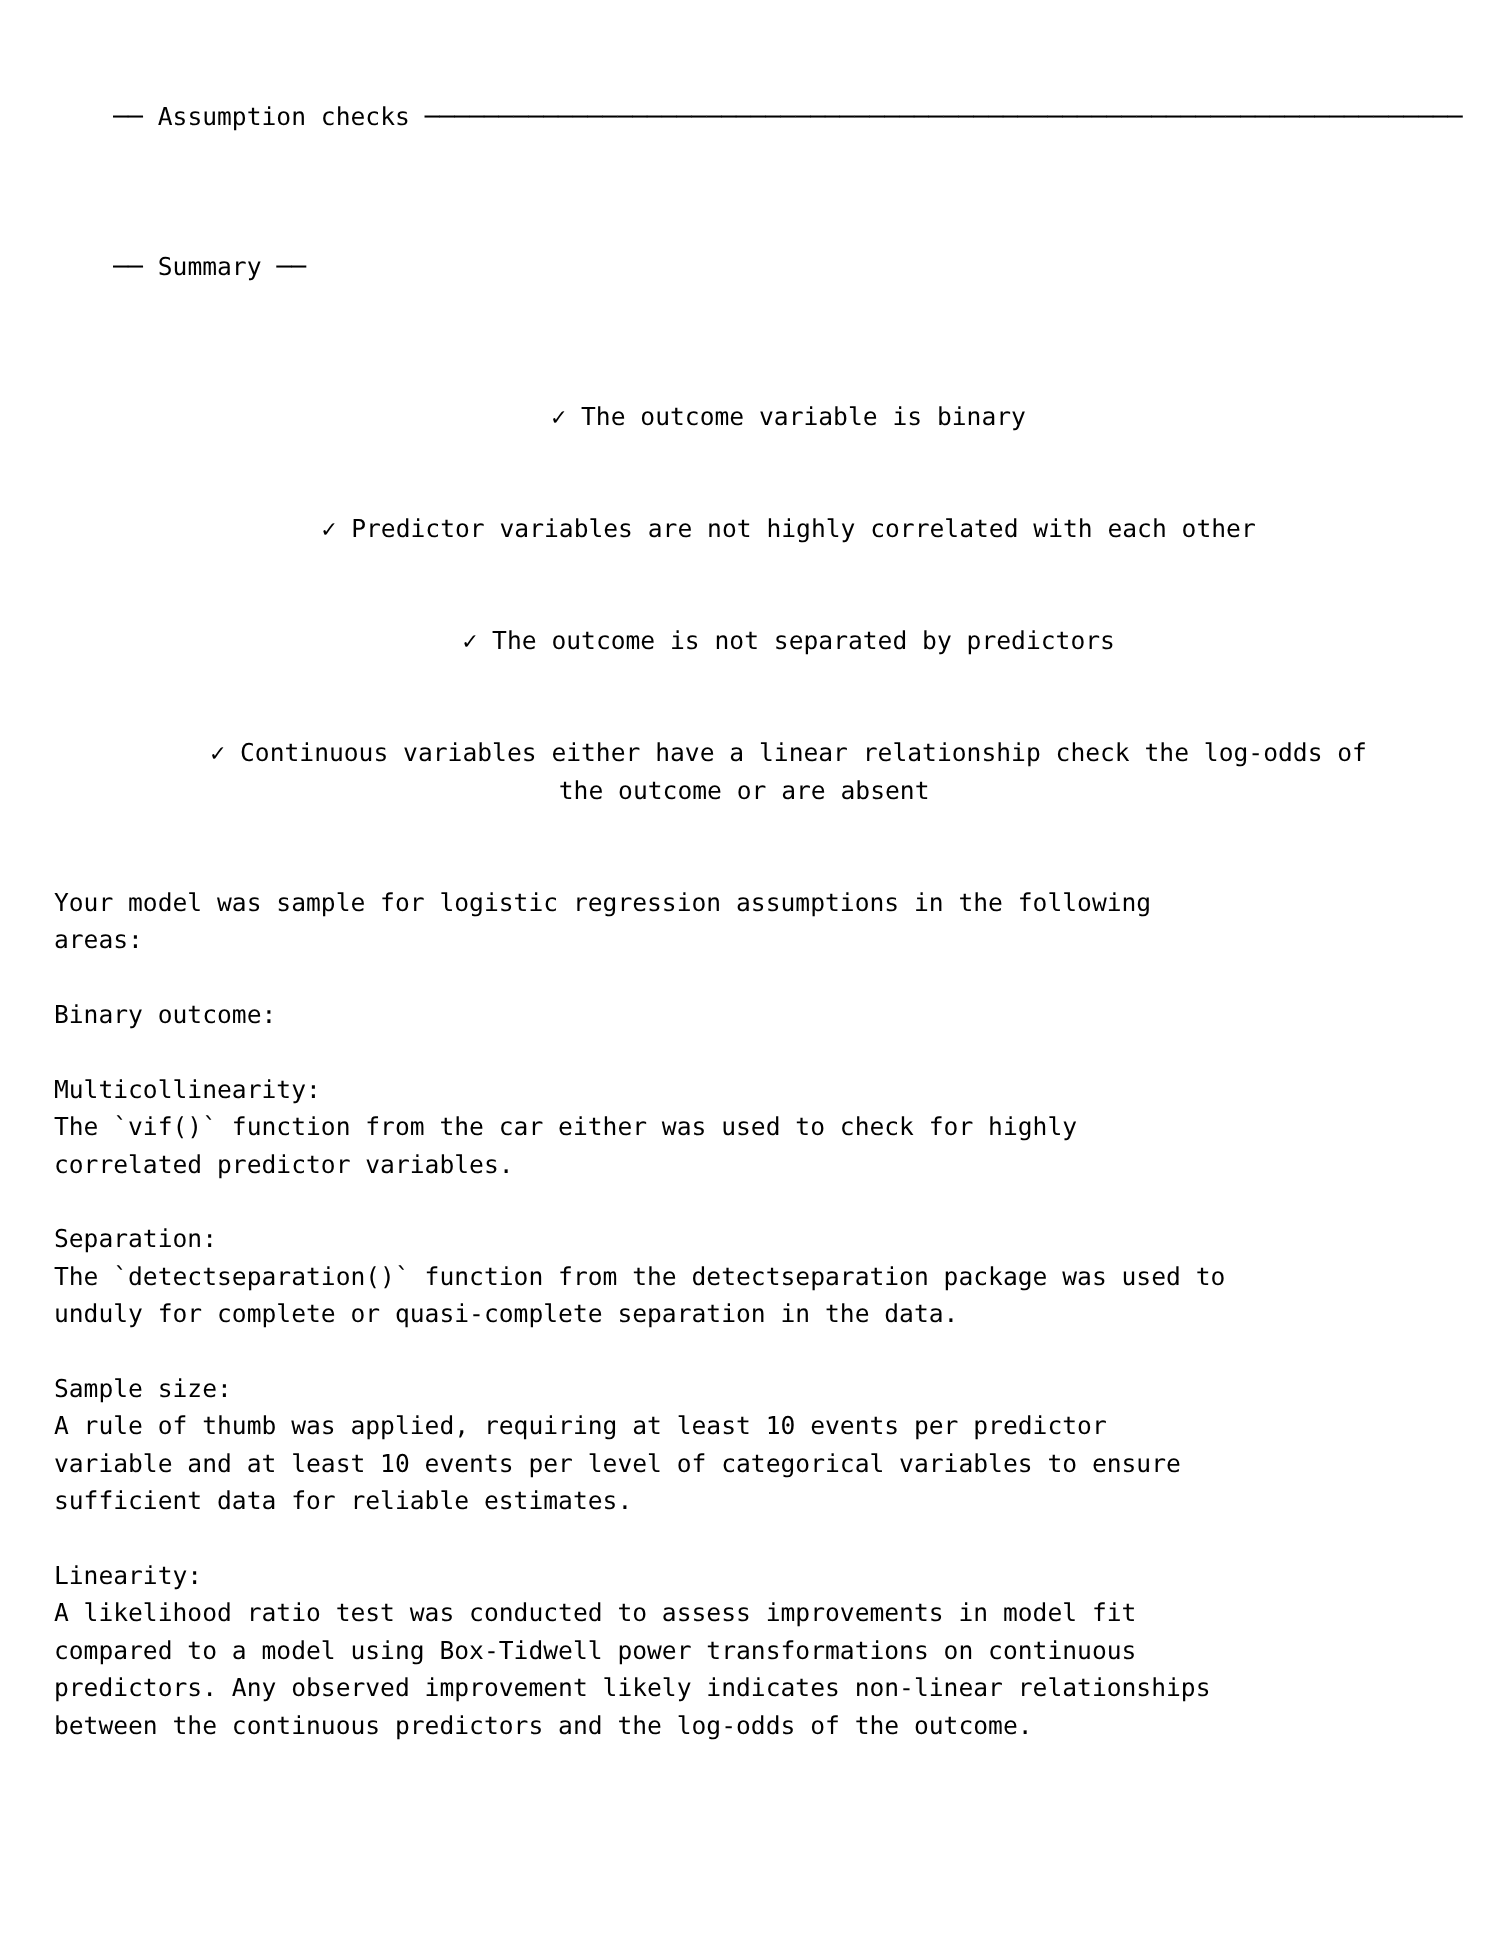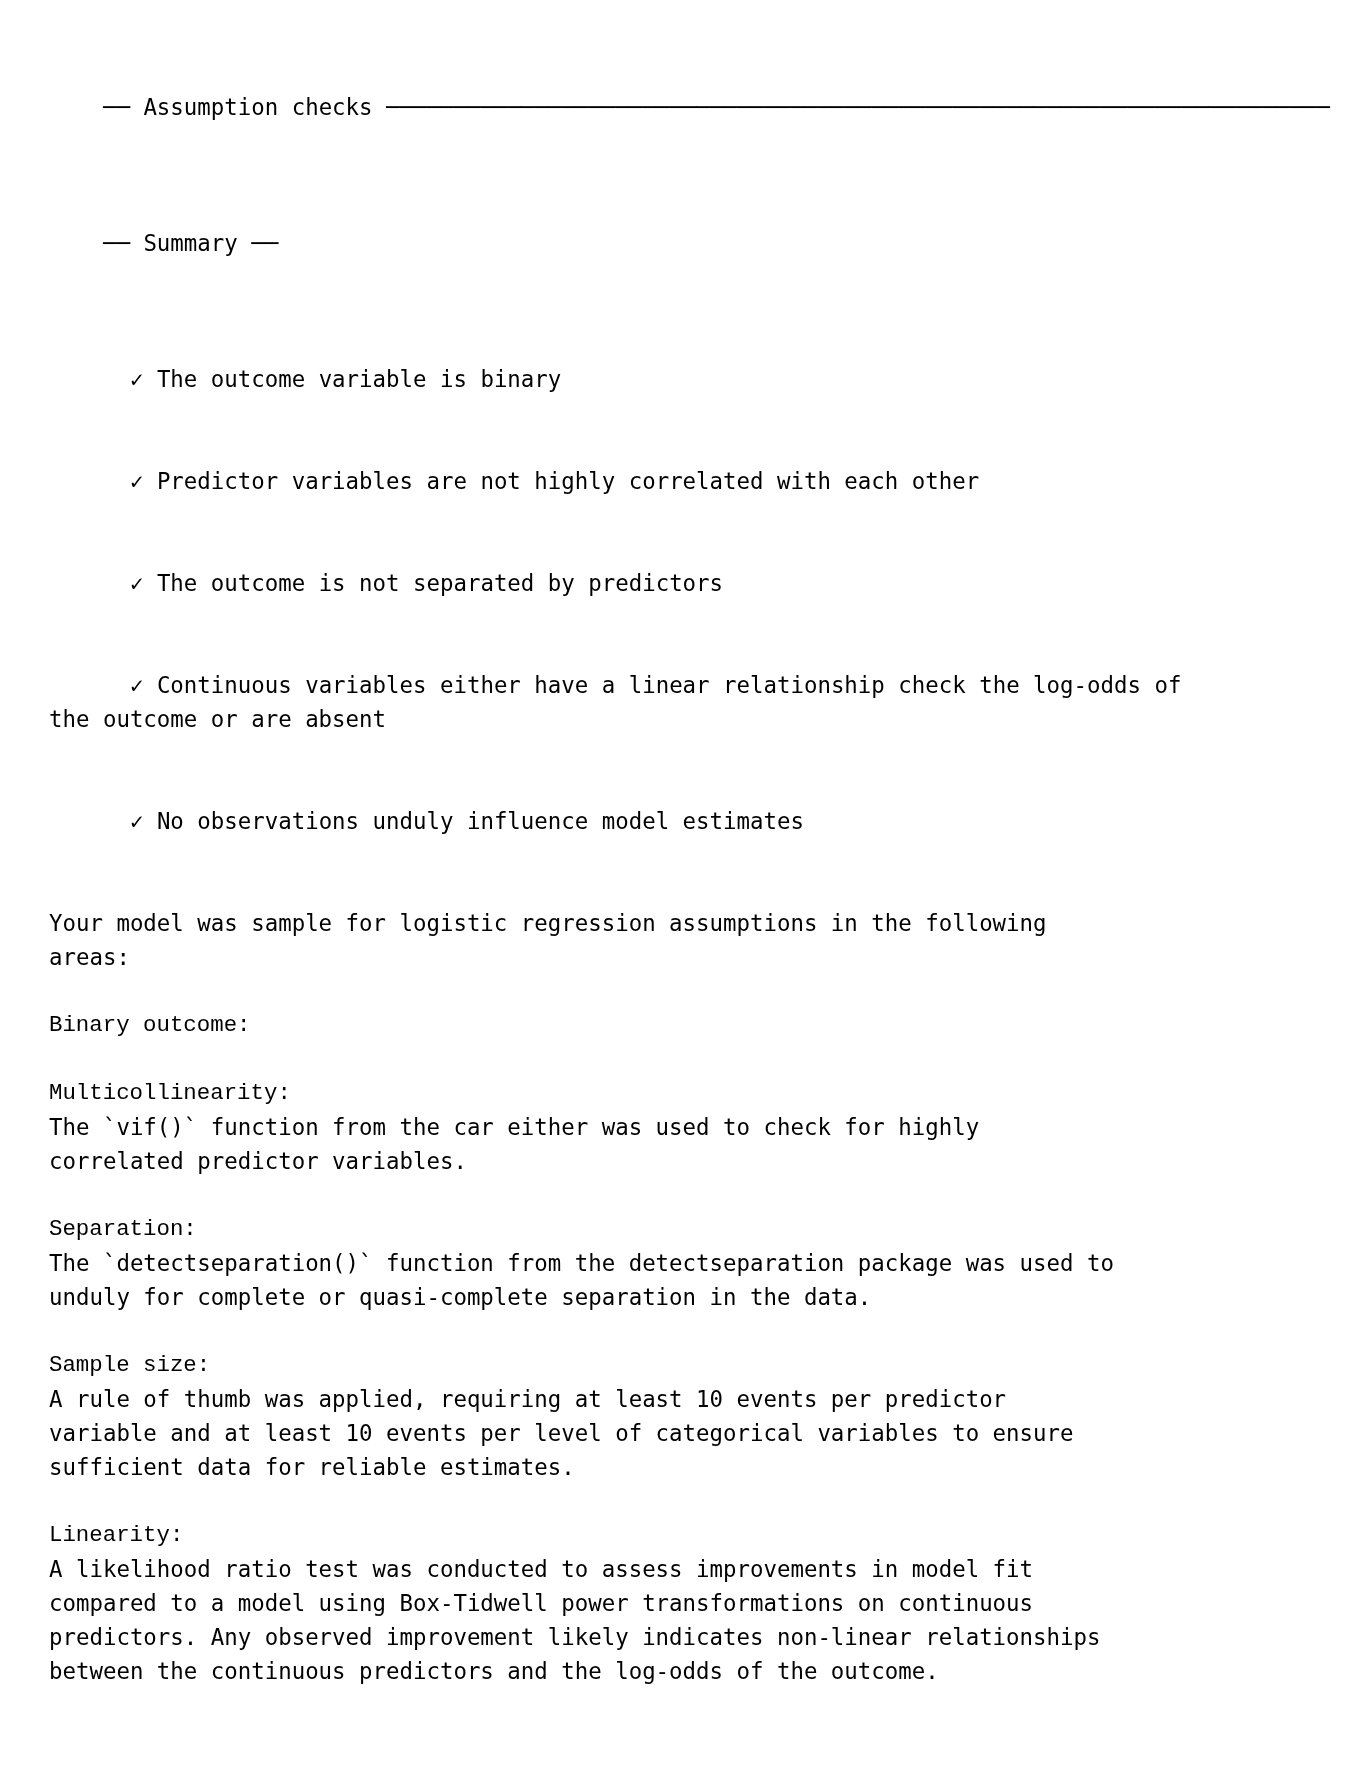--- a/index.html
+++ b/index.html
@@ -15,23 +15,23 @@
     padding: 56px 46px 0 49px;
     font-family: "DejaVu Sans Mono", "Liberation Mono", monospace;
     font-size: 22.4px;
     line-height: 34px;
     color: #000000;
     background: #ffffff;
   }
   .block + .block { margin-top: 34px; }
   .rule-header { white-space: pre; }
   .rule-header .h-title { padding: 0 13.5px; }
-  .check-item { white-space: pre-wrap; }
+  .check-item { white-space: pre-wrap; text-align: center; }
   .check-icon { padding-right: 13.5px; }
-  .para-heading { white-space: pre; font-family: Liberation Mono, monospace; }
+  .para-heading { white-space: pre; }
   .para-body, .plain-para { white-space: pre-wrap; }
 </style>
 </head>
 <body>
 
 <div class="doc">
 
   <div class="block rule-header">
     <span class="h-rule">──</span><span class="h-title">Assumption checks</span><span class="h-rule">──────────────────────────────────────────────────────────────────────</span>
   </div>
@@ -46,23 +46,20 @@
     </div>
     <div class="check-item">
       <span class="check-icon">✓</span><span class="check-text">Predictor variables are not highly correlated with each other</span>
     </div>
     <div class="check-item">
       <span class="check-icon">✓</span><span class="check-text">The outcome is not separated by predictors</span>
     </div>
     <div class="check-item">
       <span class="check-icon">✓</span><span class="check-text">Continuous variables either have a linear relationship check the log-odds of
 the outcome or are absent</span>
-    </div>
-    <div class="check-item">
-      <span class="check-icon">✓</span><span class="check-text">No observations unduly influence model estimates</span>
     </div>
   </div>
 
   <div class="block plain-para">Your model was sample for logistic regression assumptions in the following
 areas:</div>
 
   <div class="block section">
     <div class="para-heading">Binary outcome:</div>
   </div>
 

